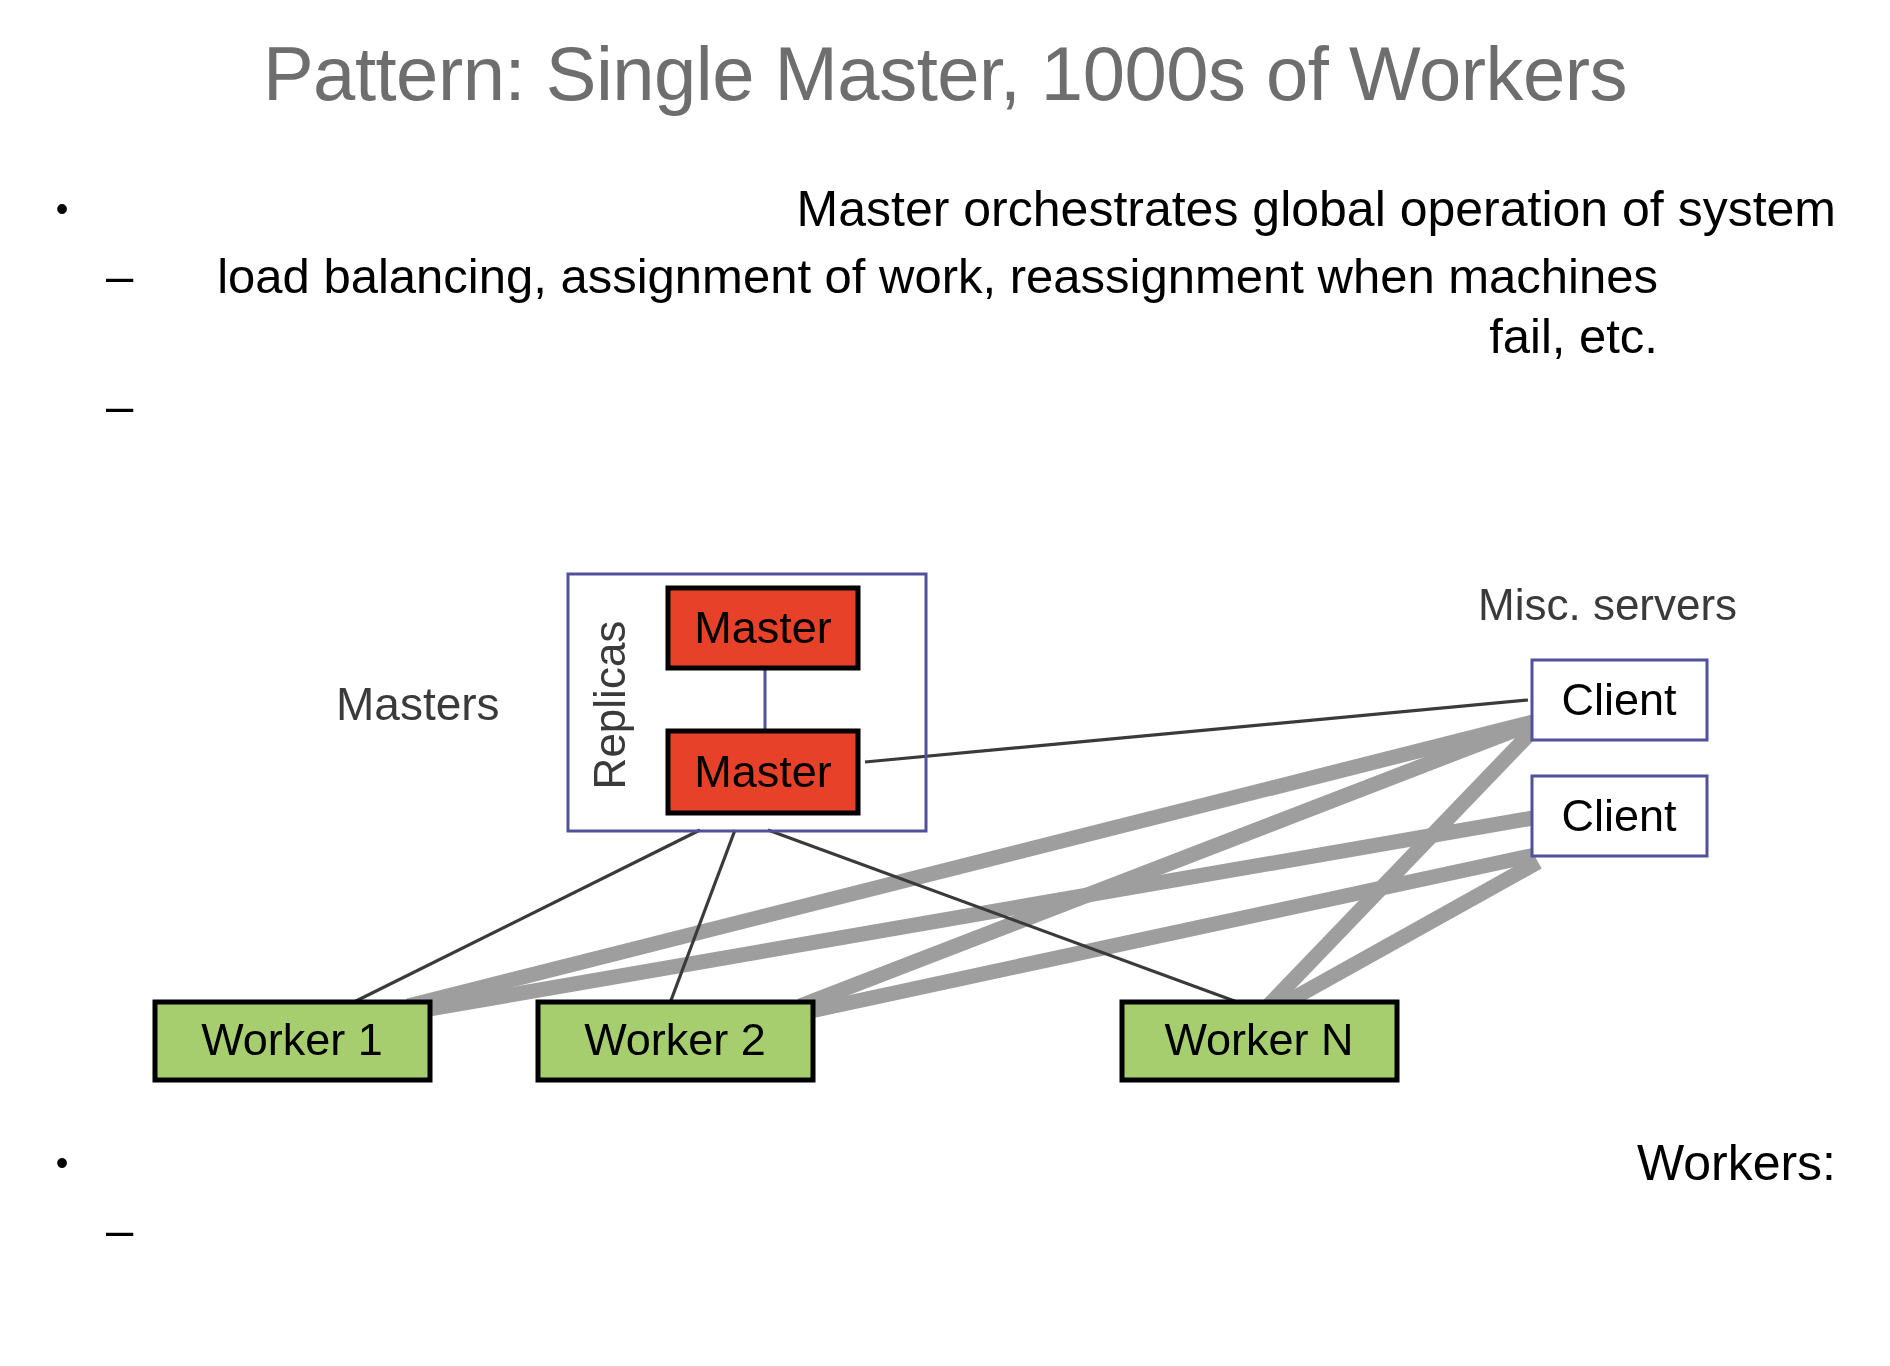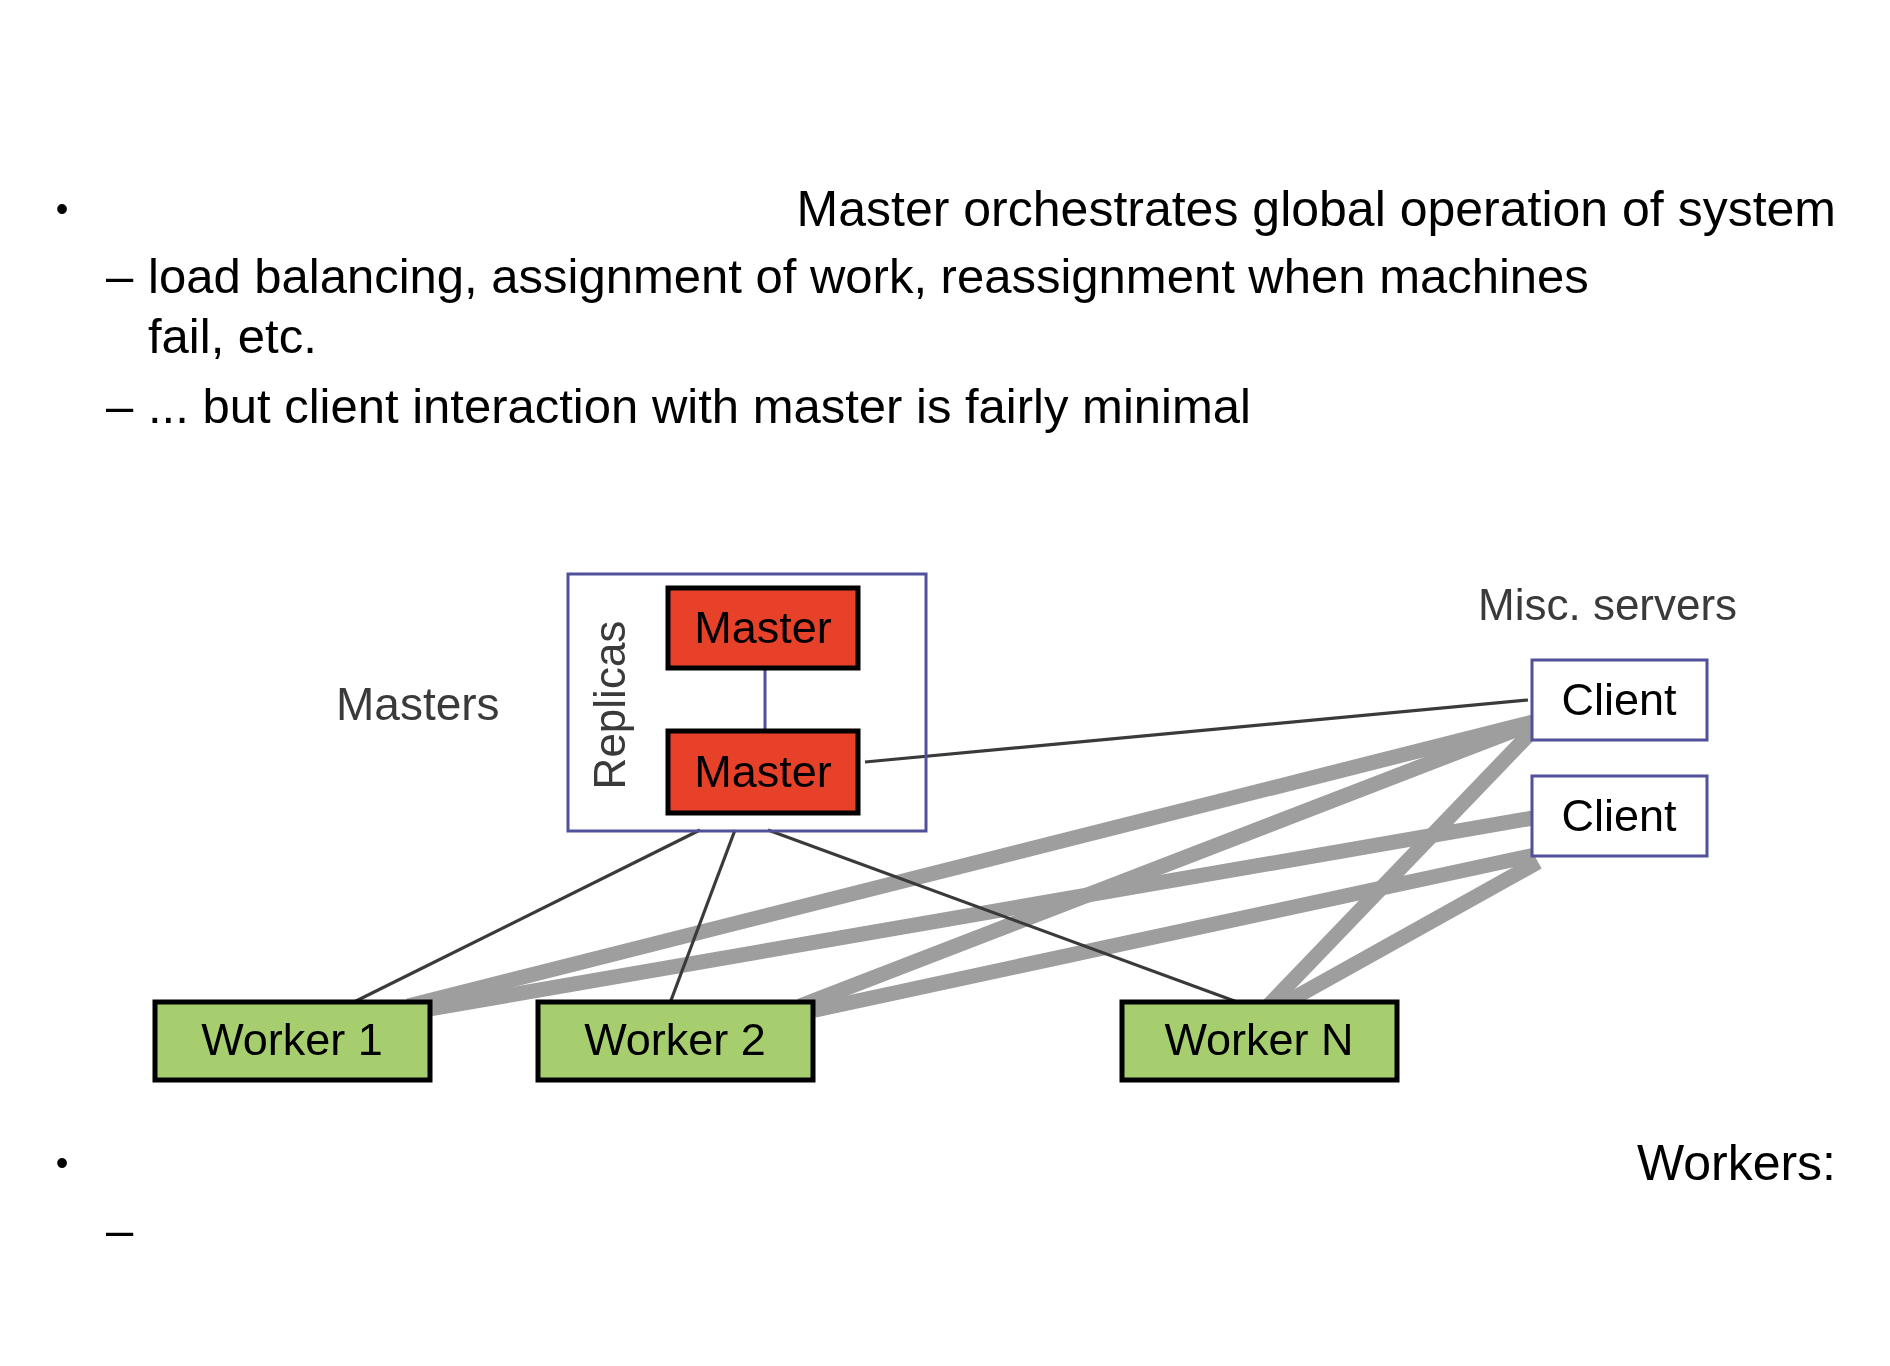--- a/index.html
+++ b/index.html
@@ -80,20 +80,21 @@
   .b2 .mark {
     width: 42px;
     flex: 0 0 42px;
     text-align: left;
     font-size: 49px;
     line-height: 60px;
   }
   .b2 .txt {
     flex: 1;
     max-width: 1510px;
+    text-align: right;
   }
 
   
   .diagram {
     position: absolute;
     left: 0;
     top: 540;
     width: 1598px;
     height: 660px;
   }
@@ -107,36 +108,36 @@
     font-family: "Liberation Sans", sans-serif;
     dominant-baseline: middle;
     text-anchor: middle;
   }
 </style>
 </head>
 <body>
 
 <div class="slide">
 
+  <div class="slide-title">Pattern: Single Master, 1000s of Workers</div>
 
   <div class="bullets-top">
 
     <div class="b1">
       <span class="mark">•</span>
       <span class="txt">Master orchestrates global operation of system</span>
     </div>
 
     <div class="b2">
       <span class="mark">–</span>
       <span class="txt">load balancing, assignment of work, reassignment when machines fail, etc.</span>
     </div>
 
     <div class="b2">
       <span class="mark">–</span>
-      <span class="txt">... but client interaction with master is fairly minimal</span>
     </div>
 
   </div>
 
   <div class="diagram">
     <svg id="diagram-svg" width="1890" height="1366" viewBox="0 0 1890 1366" xmlns="http://www.w3.org/2000/svg">
 
       <g stroke="#9e9e9e" stroke-width="15" fill="none" stroke-linecap="butt">
 
         <line x1="1533" y1="722" x2="408" y2="1006"></line>

